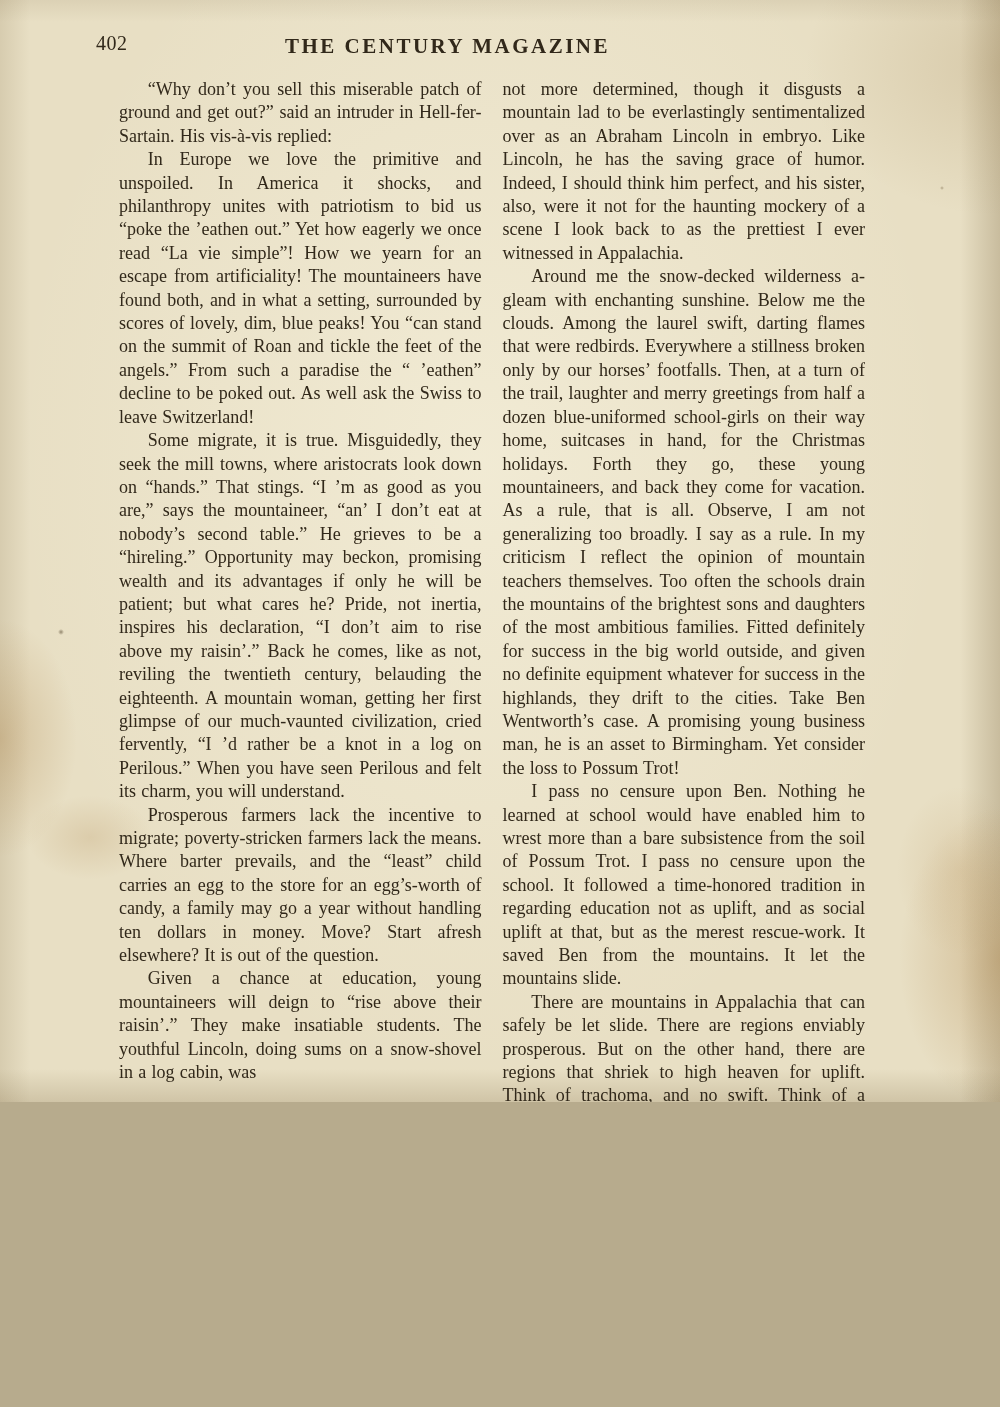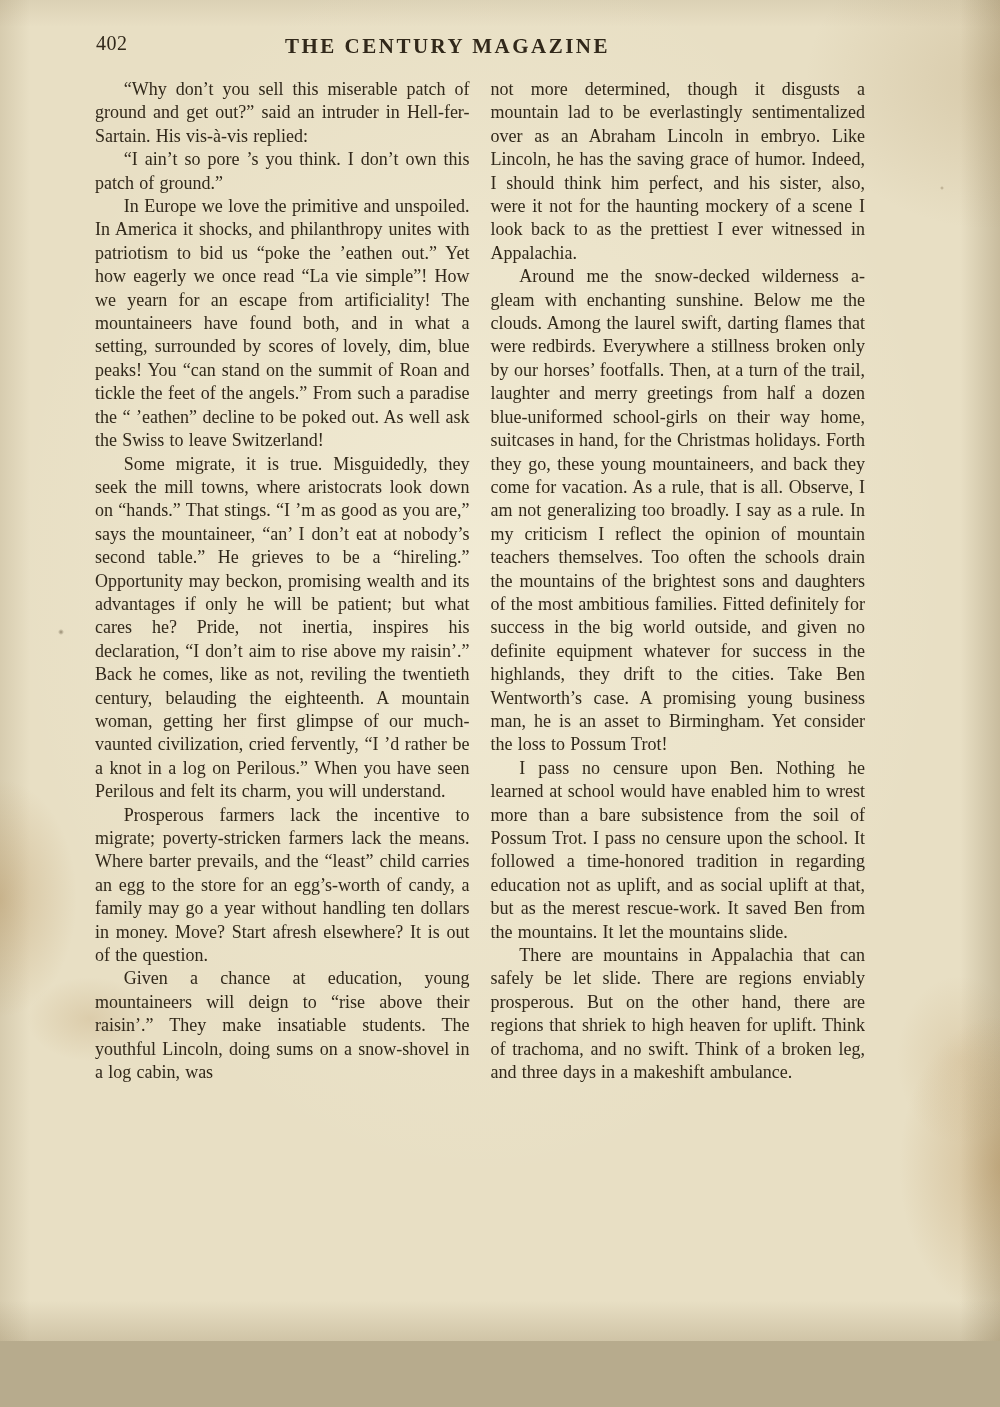--- a/index.html
+++ b/index.html
@@ -3,21 +3,21 @@
 <meta charset="utf-8">
 <style>
   html, body {
     margin: 0;
     padding: 0;
     background: #b7ab8d;
   }
   .page {
     position: relative;
     width: 1000px;
-    height: 1341px;
+    height: 1102px;
     margin: 0 auto;
     overflow: hidden;
     font-family: "Liberation Serif", serif;
     color: #31281a;
     background-color: #e8dfc4;
     background-image:
       
       radial-gradient(ellipse 620px 820px at 48% 42%, rgba(250,246,228,0.50), rgba(250,246,228,0) 75%),
       
       radial-gradient(ellipse 110px 170px at 0% 67%, rgba(164,120,58,0.30), rgba(164,120,58,0) 70%),
@@ -52,20 +52,21 @@
     font-size: 21px;
     font-weight: 700;
     letter-spacing: 2.5px;
     padding-left: 15px;
     padding-right: 120px; 
   }
   .columns {
     display: flex;
     gap: 21px;
     padding: 10px 135px 0 95px;
+    margin-left: 24px;
   }
   .column {
     flex: 1 1 0;
     min-width: 0;
   }
   .column p {
     margin: 0;
     font-size: 18px;
     line-height: 23.4px;
     text-align: justify;
@@ -83,21 +84,20 @@
 
   <header class="page-header">
     <span class="page-number">402</span>
     <h1 class="magazine-title">THE CENTURY MAGAZINE</h1>
   </header>
 
   <main class="columns">
 
     <section class="column">
       <p>“Why don’t you sell this miserable patch of ground and get out?” said an intruder in Hell-fer-Sartain. His vis-à-vis replied:</p>
-      <p>“I ain’t so pore ’s you think. I don’t own this patch of ground.”</p>
       <p>In Europe we love the primitive and unspoiled. In America it shocks, and philanthropy unites with patriotism to bid us “poke the ’eathen out.” Yet how eagerly we once read “La vie simple”! How we yearn for an escape from artificiality! The mountaineers have found both, and in what a setting, surrounded by scores of lovely, dim, blue peaks! You “can stand on the summit of Roan and tickle the feet of the angels.” From such a paradise the “ ’eathen” decline to be poked out. As well ask the Swiss to leave Switzerland!</p>
       <p>Some migrate, it is true. Misguidedly, they seek the mill towns, where aristocrats look down on “hands.” That stings. “I ’m as good as you are,” says the mountaineer, “an’ I don’t eat at nobody’s second table.” He grieves to be a “hireling.” Opportunity may beckon, promising wealth and its advantages if only he will be patient; but what cares he? Pride, not inertia, inspires his declaration, “I don’t aim to rise above my raisin’.” Back he comes, like as not, reviling the twentieth century, belauding the eighteenth. A mountain woman, getting her first glimpse of our much-vaunted civilization, cried fervently, “I ’d rather be a knot in a log on Perilous.” When you have seen Perilous and felt its charm, you will understand.</p>
       <p>Prosperous farmers lack the incentive to migrate; poverty-stricken farmers lack the means. Where barter prevails, and the “least” child carries an egg to the store for an egg’s-worth of candy, a family may go a year without handling ten dollars in money. Move? Start afresh elsewhere? It is out of the question.</p>
       <p>Given a chance at education, young mountaineers will deign to “rise above their raisin’.” They make insatiable students. The youthful Lincoln, doing sums on a snow-shovel in a log cabin, was</p>
     </section>
 
     <section class="column">
       <p class="no-indent">not more determined, though it disgusts a mountain lad to be everlastingly sentimentalized over as an Abraham Lincoln in embryo. Like Lincoln, he has the saving grace of humor. Indeed, I should think him perfect, and his sister, also, were it not for the haunting mockery of a scene I look back to as the prettiest I ever witnessed in Appalachia.</p>
       <p>Around me the snow-decked wilderness a-gleam with enchanting sunshine. Below me the clouds. Among the laurel swift, darting flames that were redbirds. Everywhere a stillness broken only by our horses’ footfalls. Then, at a turn of the trail, laughter and merry greetings from half a dozen blue-uniformed school-girls on their way home, suitcases in hand, for the Christmas holidays. Forth they go, these young mountaineers, and back they come for vacation. As a rule, that is all. Observe, I am not generalizing too broadly. I say as a rule. In my criticism I reflect the opinion of mountain teachers themselves. Too often the schools drain the mountains of the brightest sons and daughters of the most ambitious families. Fitted definitely for success in the big world outside, and given no definite equipment whatever for success in the highlands, they drift to the cities. Take Ben Wentworth’s case. A promising young business man, he is an asset to Birmingham. Yet consider the loss to Possum Trot!</p>
       <p>I pass no censure upon Ben. Nothing he learned at school would have enabled him to wrest more than a bare subsistence from the soil of Possum Trot. I pass no censure upon the school. It followed a time-honored tradition in regarding education not as uplift, and as social uplift at that, but as the merest rescue-work. It saved Ben from the mountains. It let the mountains slide.</p>

